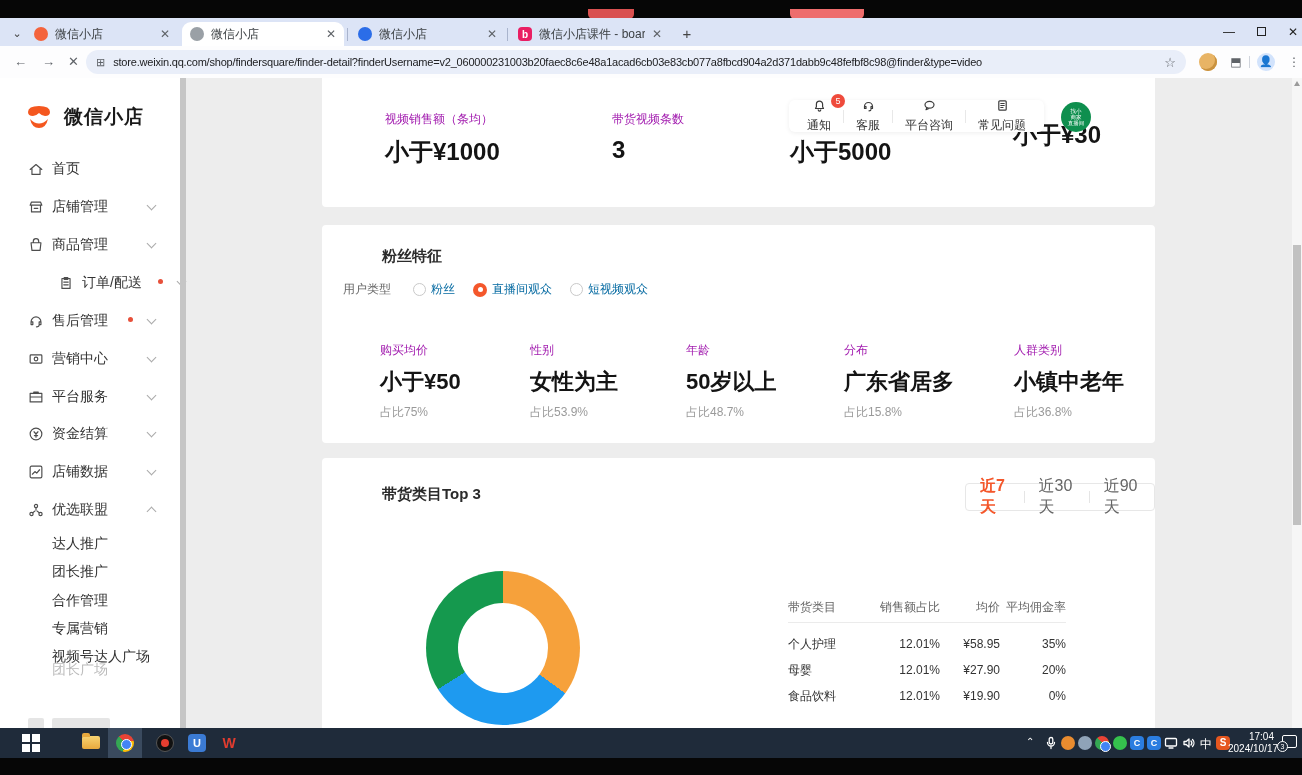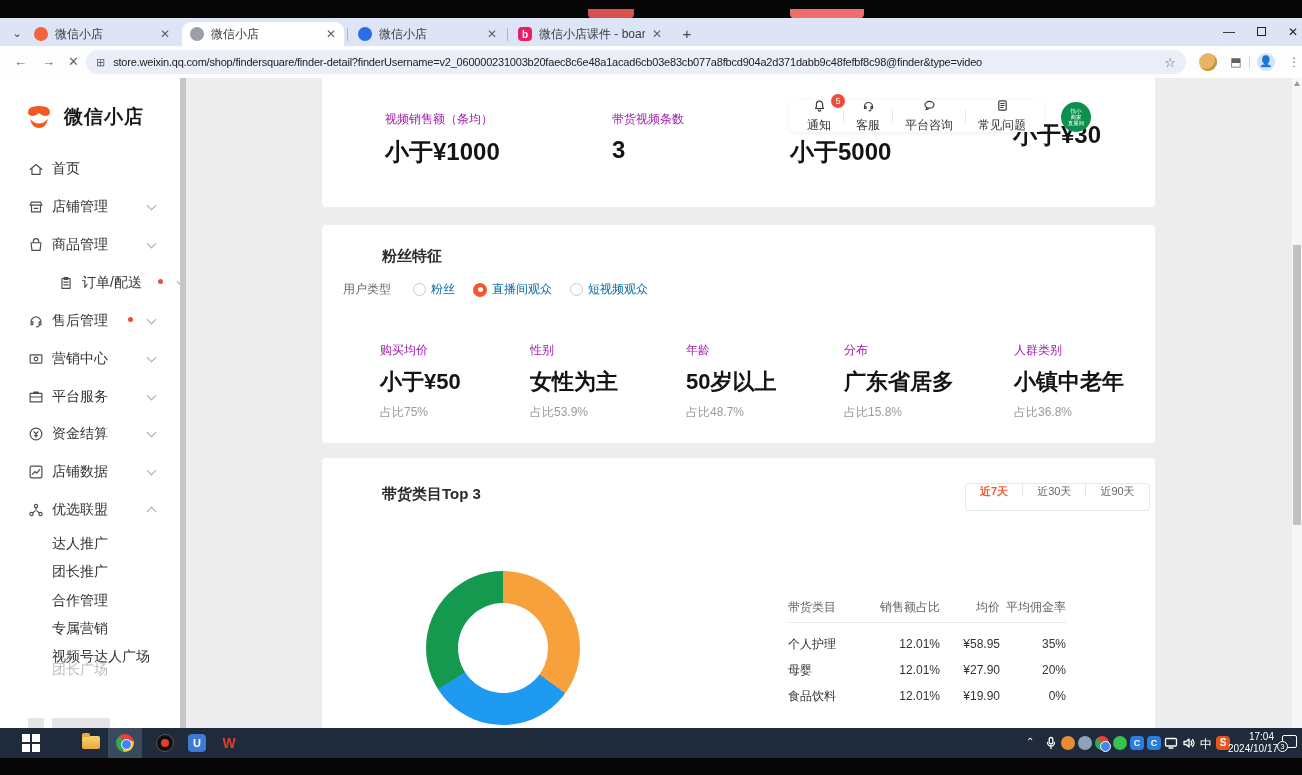--- a/index.html
+++ b/index.html
@@ -84,21 +84,21 @@
   
   #usertype-row { position:absolute; left:21px; top:56px; display:flex; align-items:center; font-size:12px; }
   #usertype-row .cap { color:#666; margin-right:22px; }
   .radio-opt { display:flex; align-items:center; gap:5px; margin-right:18px; color:#0369a1; }
   .radio { width:13px; height:13px; border-radius:50%; border:1px solid #c9c9c9; background:#fff; }
   .radio.sel { border:none; background:#f4572b; position:relative; width:14px; height:14px; }
   .radio.sel::after { content:""; position:absolute; left:4.5px; top:4.5px; width:5px; height:5px; border-radius:50%; background:#fff; }
   .fanstat .val { font-size:22px; }
 
   
-  #filters { position:absolute; left:643px; top:25px; height:28px; display:flex; align-items:flex-start; border:1px solid #e7e7e7; border-radius:4px; background:#fff; font-size:11px; }
+  #filters { position:absolute; left:643px; top:25px; height:28px; display:flex; align-items:center; border:1px solid #e7e7e7; border-radius:4px; background:#fff; font-size:16px; }
   .filter { padding:0 14px; color:#666; }
   .filter.sel { color:#f4572b; font-weight:600; }
   .fsep { width:1px; height:12px; background:#e5e5e5; }
 
   #donut { position:absolute; left:104px; top:113px; width:154px; height:154px; border-radius:50%; }
   #donut::after { content:""; position:absolute; left:32px; top:32px; width:90px; height:90px; border-radius:50%; background:#fff; }
 
   #cat-table { position:absolute; left:466px; top:140px; width:278px; font-size:12px; }
   .trow { display:grid; grid-template-columns:70px 82px 60px 66px; align-items:center; height:26px; }
   .trow.head { height:18px; color:#666; }

